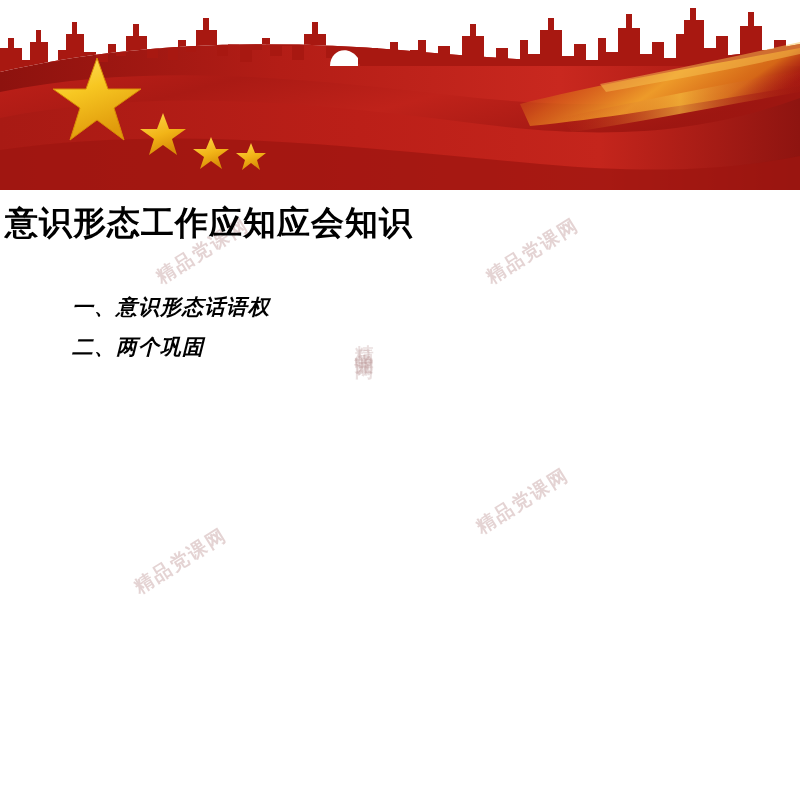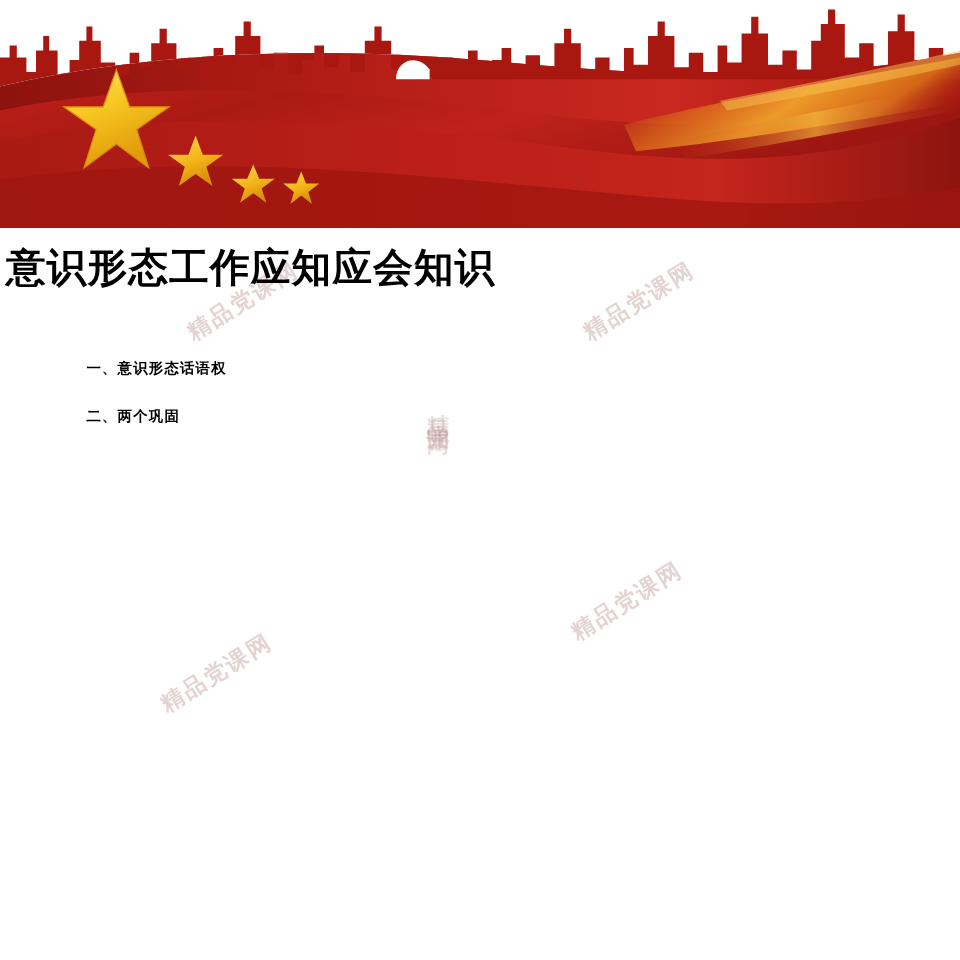--- a/index.html
+++ b/index.html
@@ -58,27 +58,28 @@
 
   #content {
     position: absolute;
     left: 40px;
     right: 36px;
     top: 290px;
   }
 
   .section-heading {
     font-family: "DejaVu Serif", "Liberation Serif", serif;
-    font-size: 12px;
+    font-size: 21px;
     font-weight: bold;
     color: #000000;
     letter-spacing: 1px;
     text-indent: 32px;
     margin: 0 0 6px 0;
     line-height: 34px;
+    font-style: italic;
   }
 
   .para {
     font-family: "DejaVu Sans", "Liberation Sans", sans-serif;
     font-size: 21px;
     color: #111111;
     line-height: 37px;
     text-indent: 42px;
     margin: 0 0 6px 0;
     text-align: justify;

